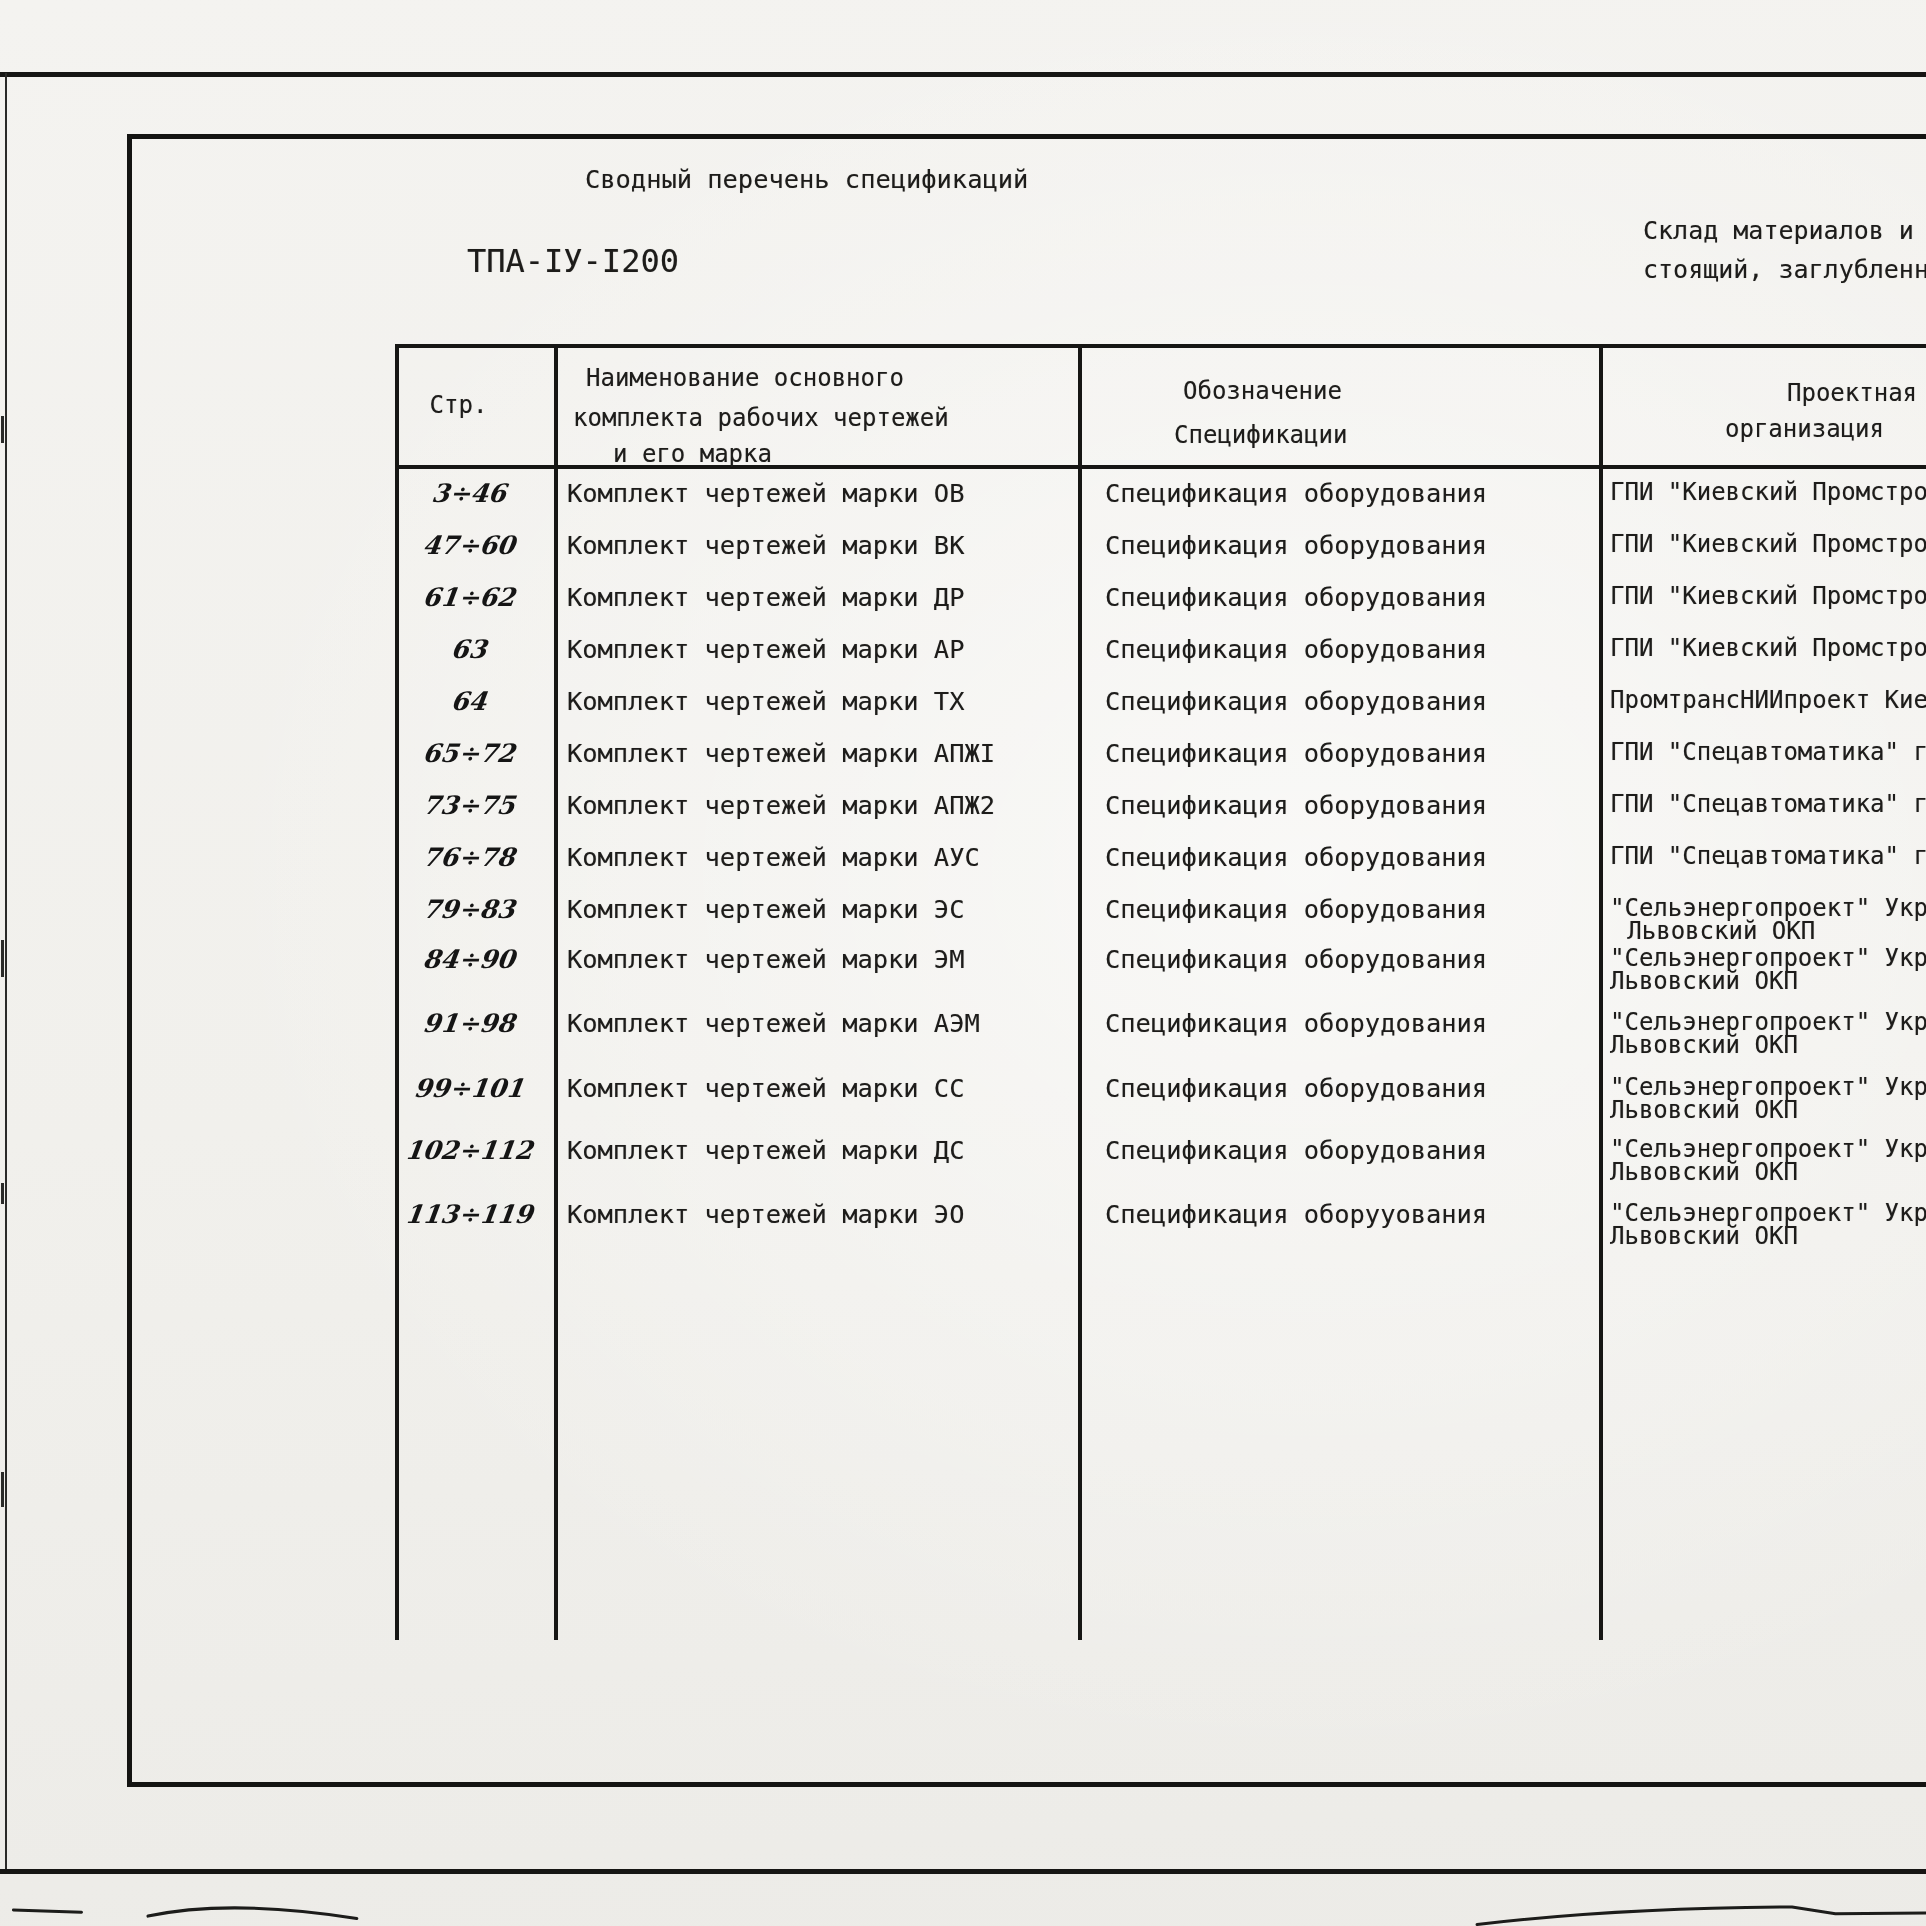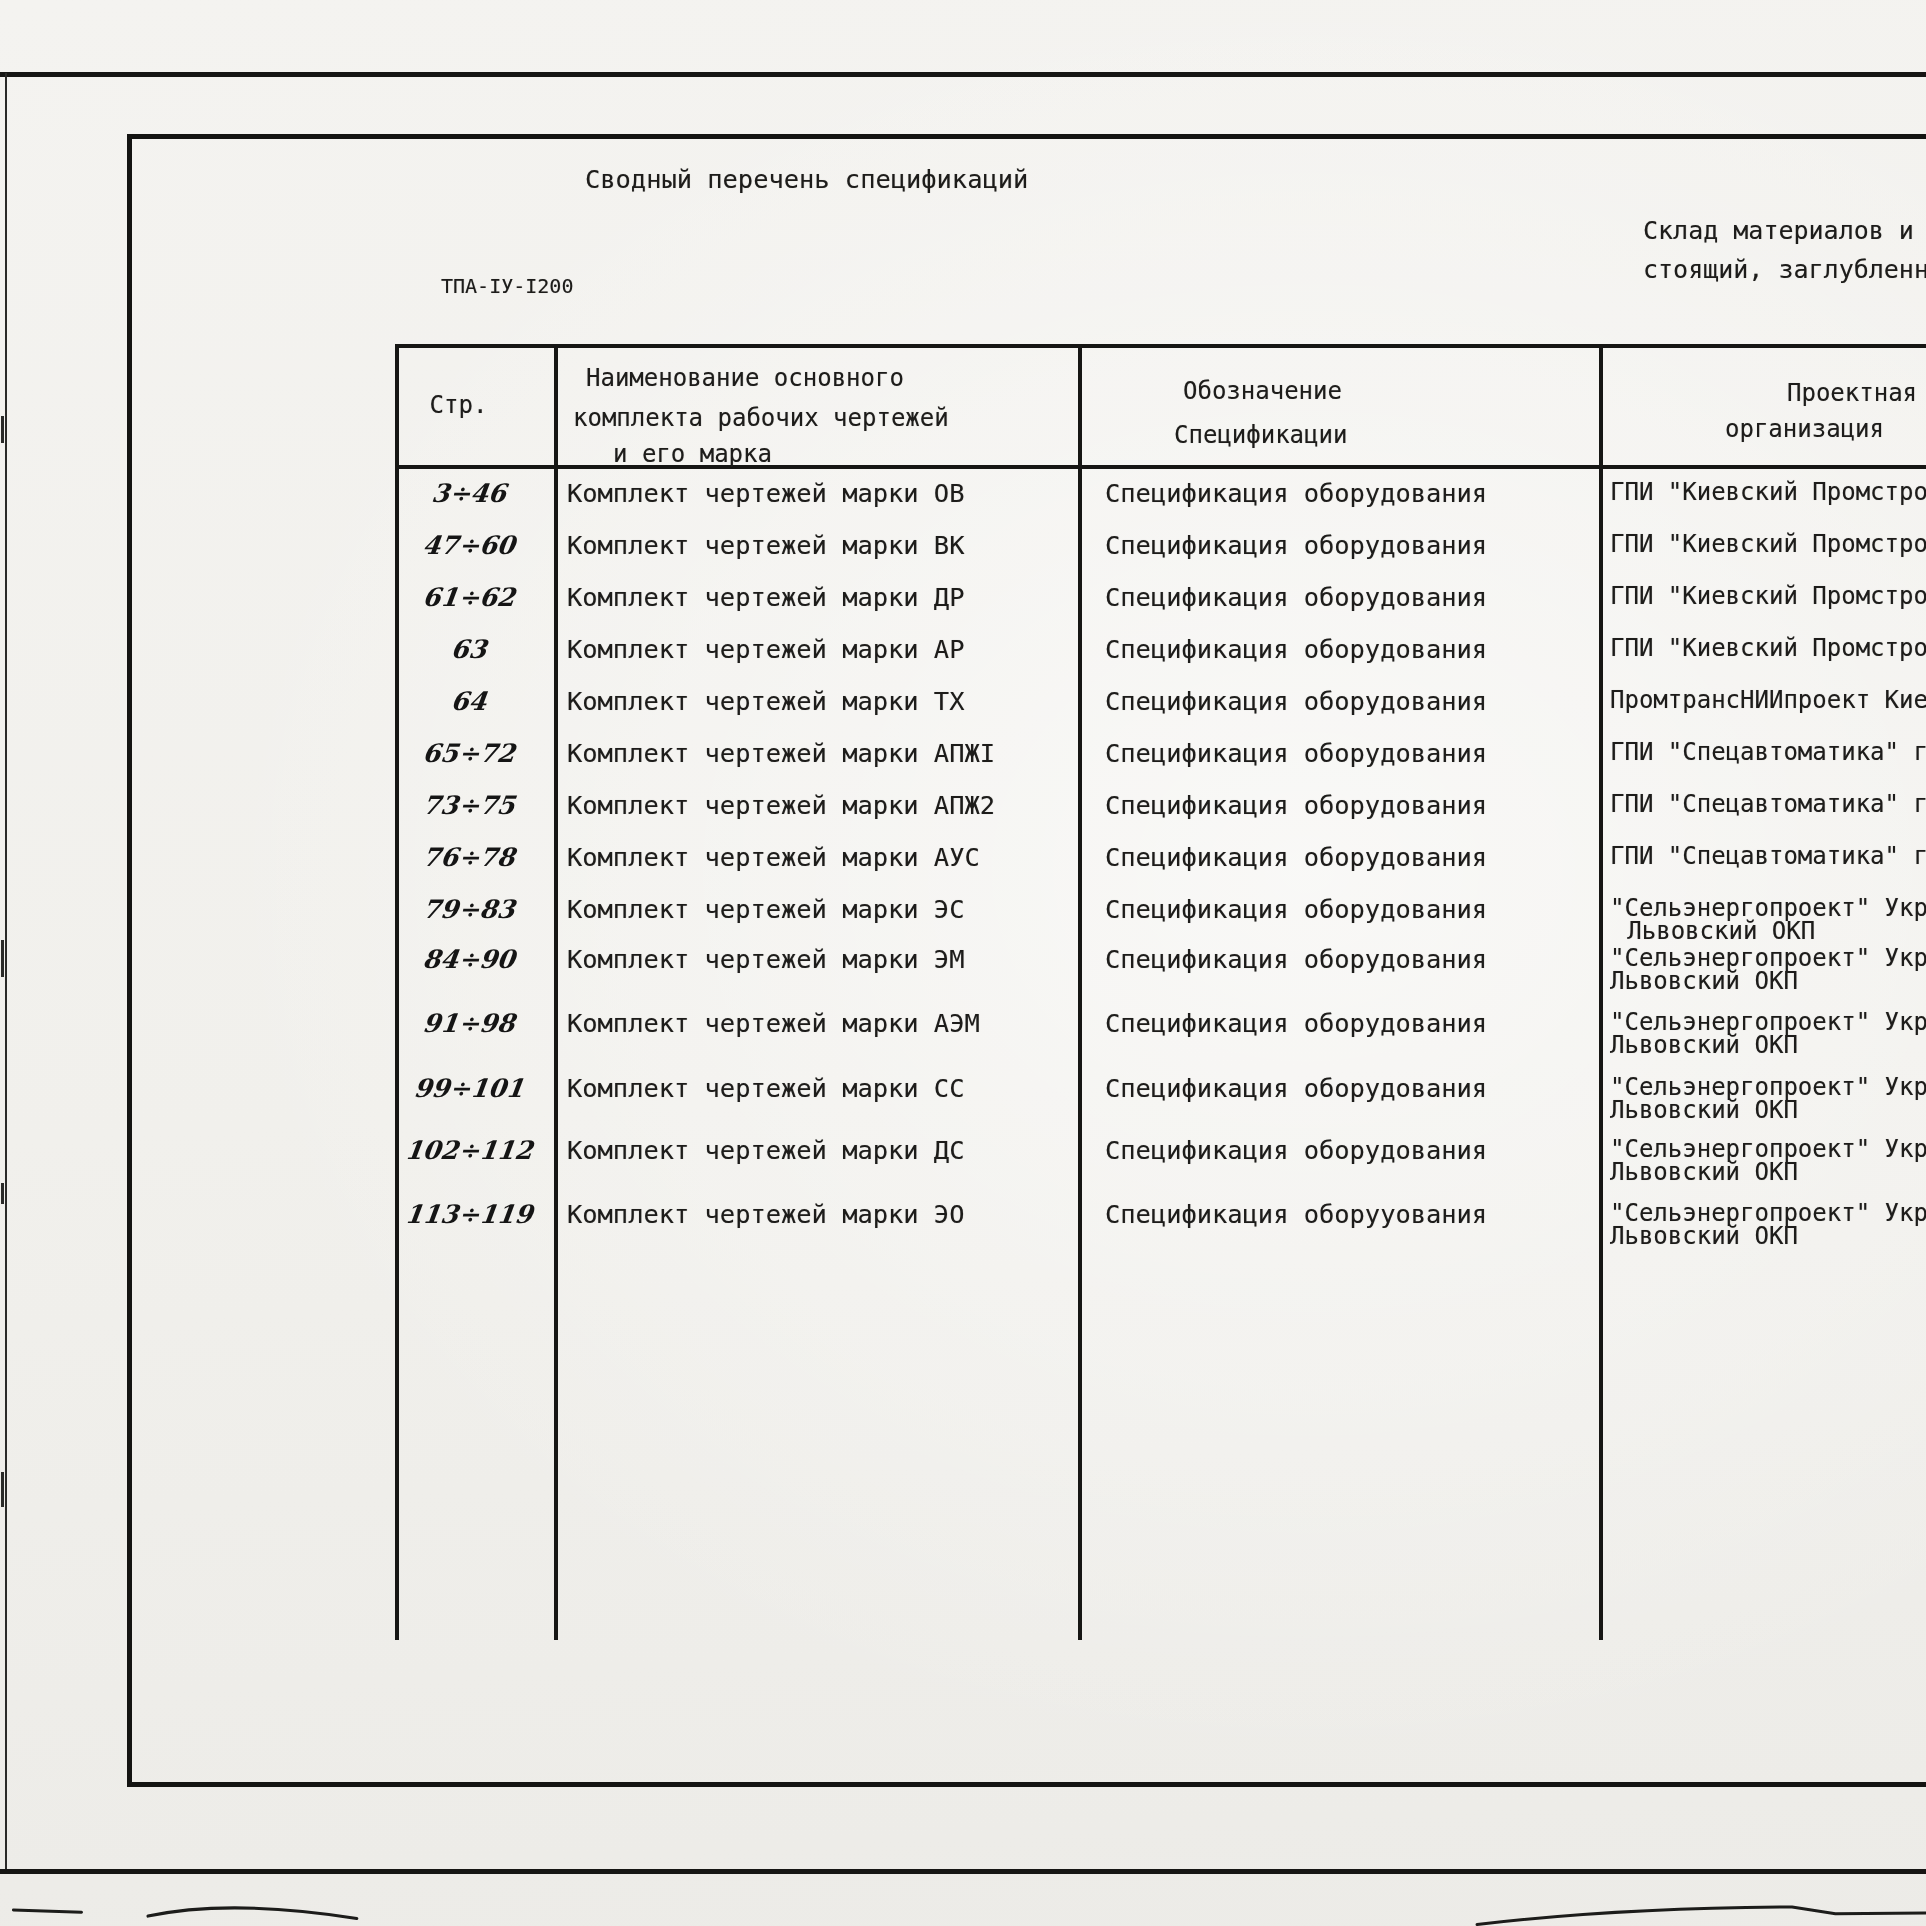--- a/index.html
+++ b/index.html
@@ -61,21 +61,21 @@
 <div class="sheet">
 
   <div class="ln" style="left:0;top:72px;width:2615px;height:5.4px;"></div>
   <div class="ln soft" style="left:5.4px;top:73px;width:1.9px;height:1800px;"></div>
 
   <div class="ln" style="left:0;top:1869px;width:2615px;height:5px;"></div>
 
   <div class="frame"></div>
 
   <div class="tw" style="left:585px;top:164px;font-size:25.4px;">Сводный перечень спецификаций</div>
-  <div class="tw" style="left:441px;top:242px;font-size:20px;margin-top:32px;">ТПА-IУ-I200</div>
+  <div class="tw" style="left:467px;top:242px;font-size:32px;">ТПА-IУ-I200</div>
   <div class="tw" style="left:1643px;top:216px;font-size:25px;">Склад материалов и оборудования отдельно</div>
   <div class="tw" style="left:1643px;top:255px;font-size:25px;">стоящий, заглубленный ( в маловлажных грунтах)</div>
 
   <div class="ln" style="left:395px;top:344px;width:1837px;height:4.2px;"></div>
   <div class="ln" style="left:395px;top:465px;width:1837px;height:3.9px;"></div>
   <div class="ln" style="left:395px;top:344px;width:3.5px;height:1296px;"></div>
   <div class="ln" style="left:554px;top:344px;width:3.5px;height:1296px;"></div>
   <div class="ln" style="left:1078px;top:344px;width:3.5px;height:1296px;"></div>
   <div class="ln" style="left:1599px;top:344px;width:3.5px;height:1296px;"></div>
 

